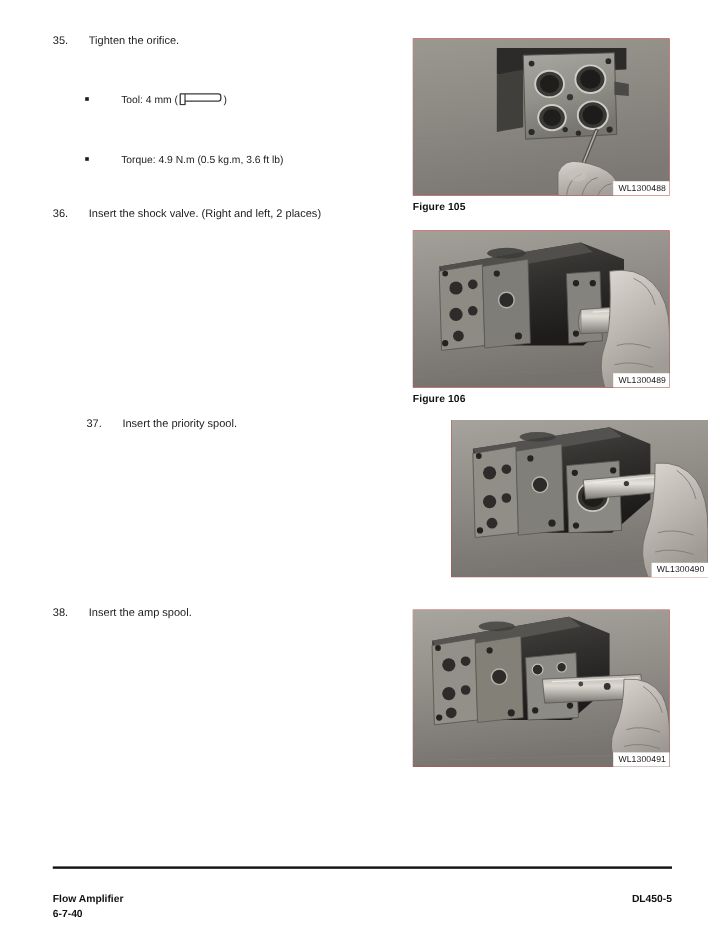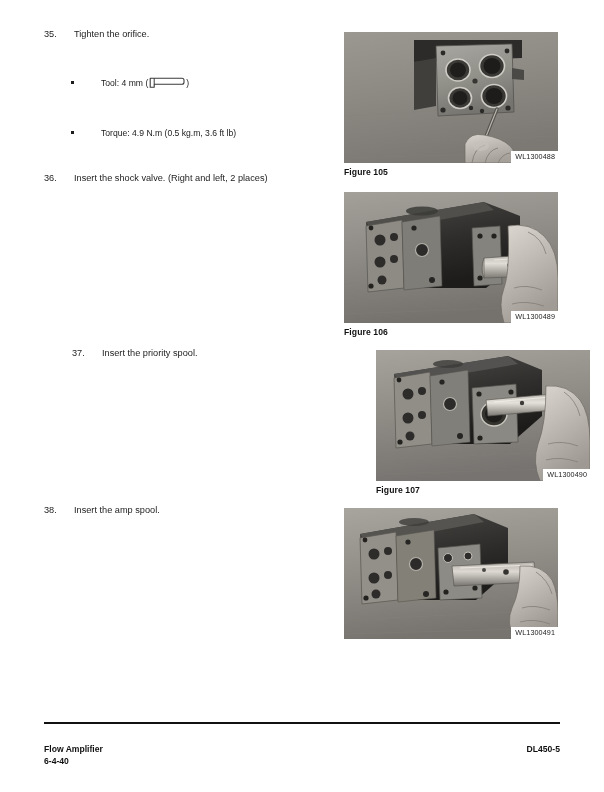--- a/index.html
+++ b/index.html
@@ -399,21 +399,20 @@
         <path d="M118 52 L174 47" stroke="#f2eee7" stroke-width="1.2" opacity="0.85"></path>
         <circle cx="146" cy="53" r="2.2" fill="#3c3a37"></circle>
 
         <path d="M170 36 Q192 34 204 50 Q214 64 214 92 L214 131 L164 131 Q156 112 162 94 Q170 74 170 36 Z" fill="url(#skinC)" stroke="#6d6962" stroke-width="0.7"></path>
         <path d="M172 94 Q186 90 202 96" stroke="#837e77" stroke-width="0.8" fill="none"></path>
         <path d="M170 110 Q184 106 202 112" stroke="#837e77" stroke-width="0.8" fill="none"></path>
         <path d="M188 42 Q200 50 204 66" stroke="#837e77" stroke-width="0.8" fill="none"></path>
       </svg>
       <div class="wm">WL1300490</div>
     </div>
-    <div class="fig-cap">Figure 107</div>
   </div>
 
   <div class="figure" style="left:344px; top:508px;">
     <div class="photo">
       <svg viewBox="0 0 214 131" preserveAspectRatio="none">
         <defs>
           <linearGradient id="deskD" x1="0" y1="0" x2="0.2" y2="1">
             <stop offset="0%" stop-color="#a8a59f"></stop>
             <stop offset="50%" stop-color="#918e88"></stop>
             <stop offset="100%" stop-color="#777470"></stop>
@@ -474,16 +473,16 @@
       <div class="wm">WL1300491</div>
     </div>
   </div>
 
   <div class="footer">
     <div class="footer-rule"></div>
     <div class="footer-row">
       <div class="footer-left-main">Flow Amplifier</div>
       <div class="footer-right">DL450-5</div>
     </div>
-    <div class="footer-page">6-4-40</div>
+    <div class="footer-page">6-7-40</div>
   </div>
 
 </div>
 
 </body></html>

